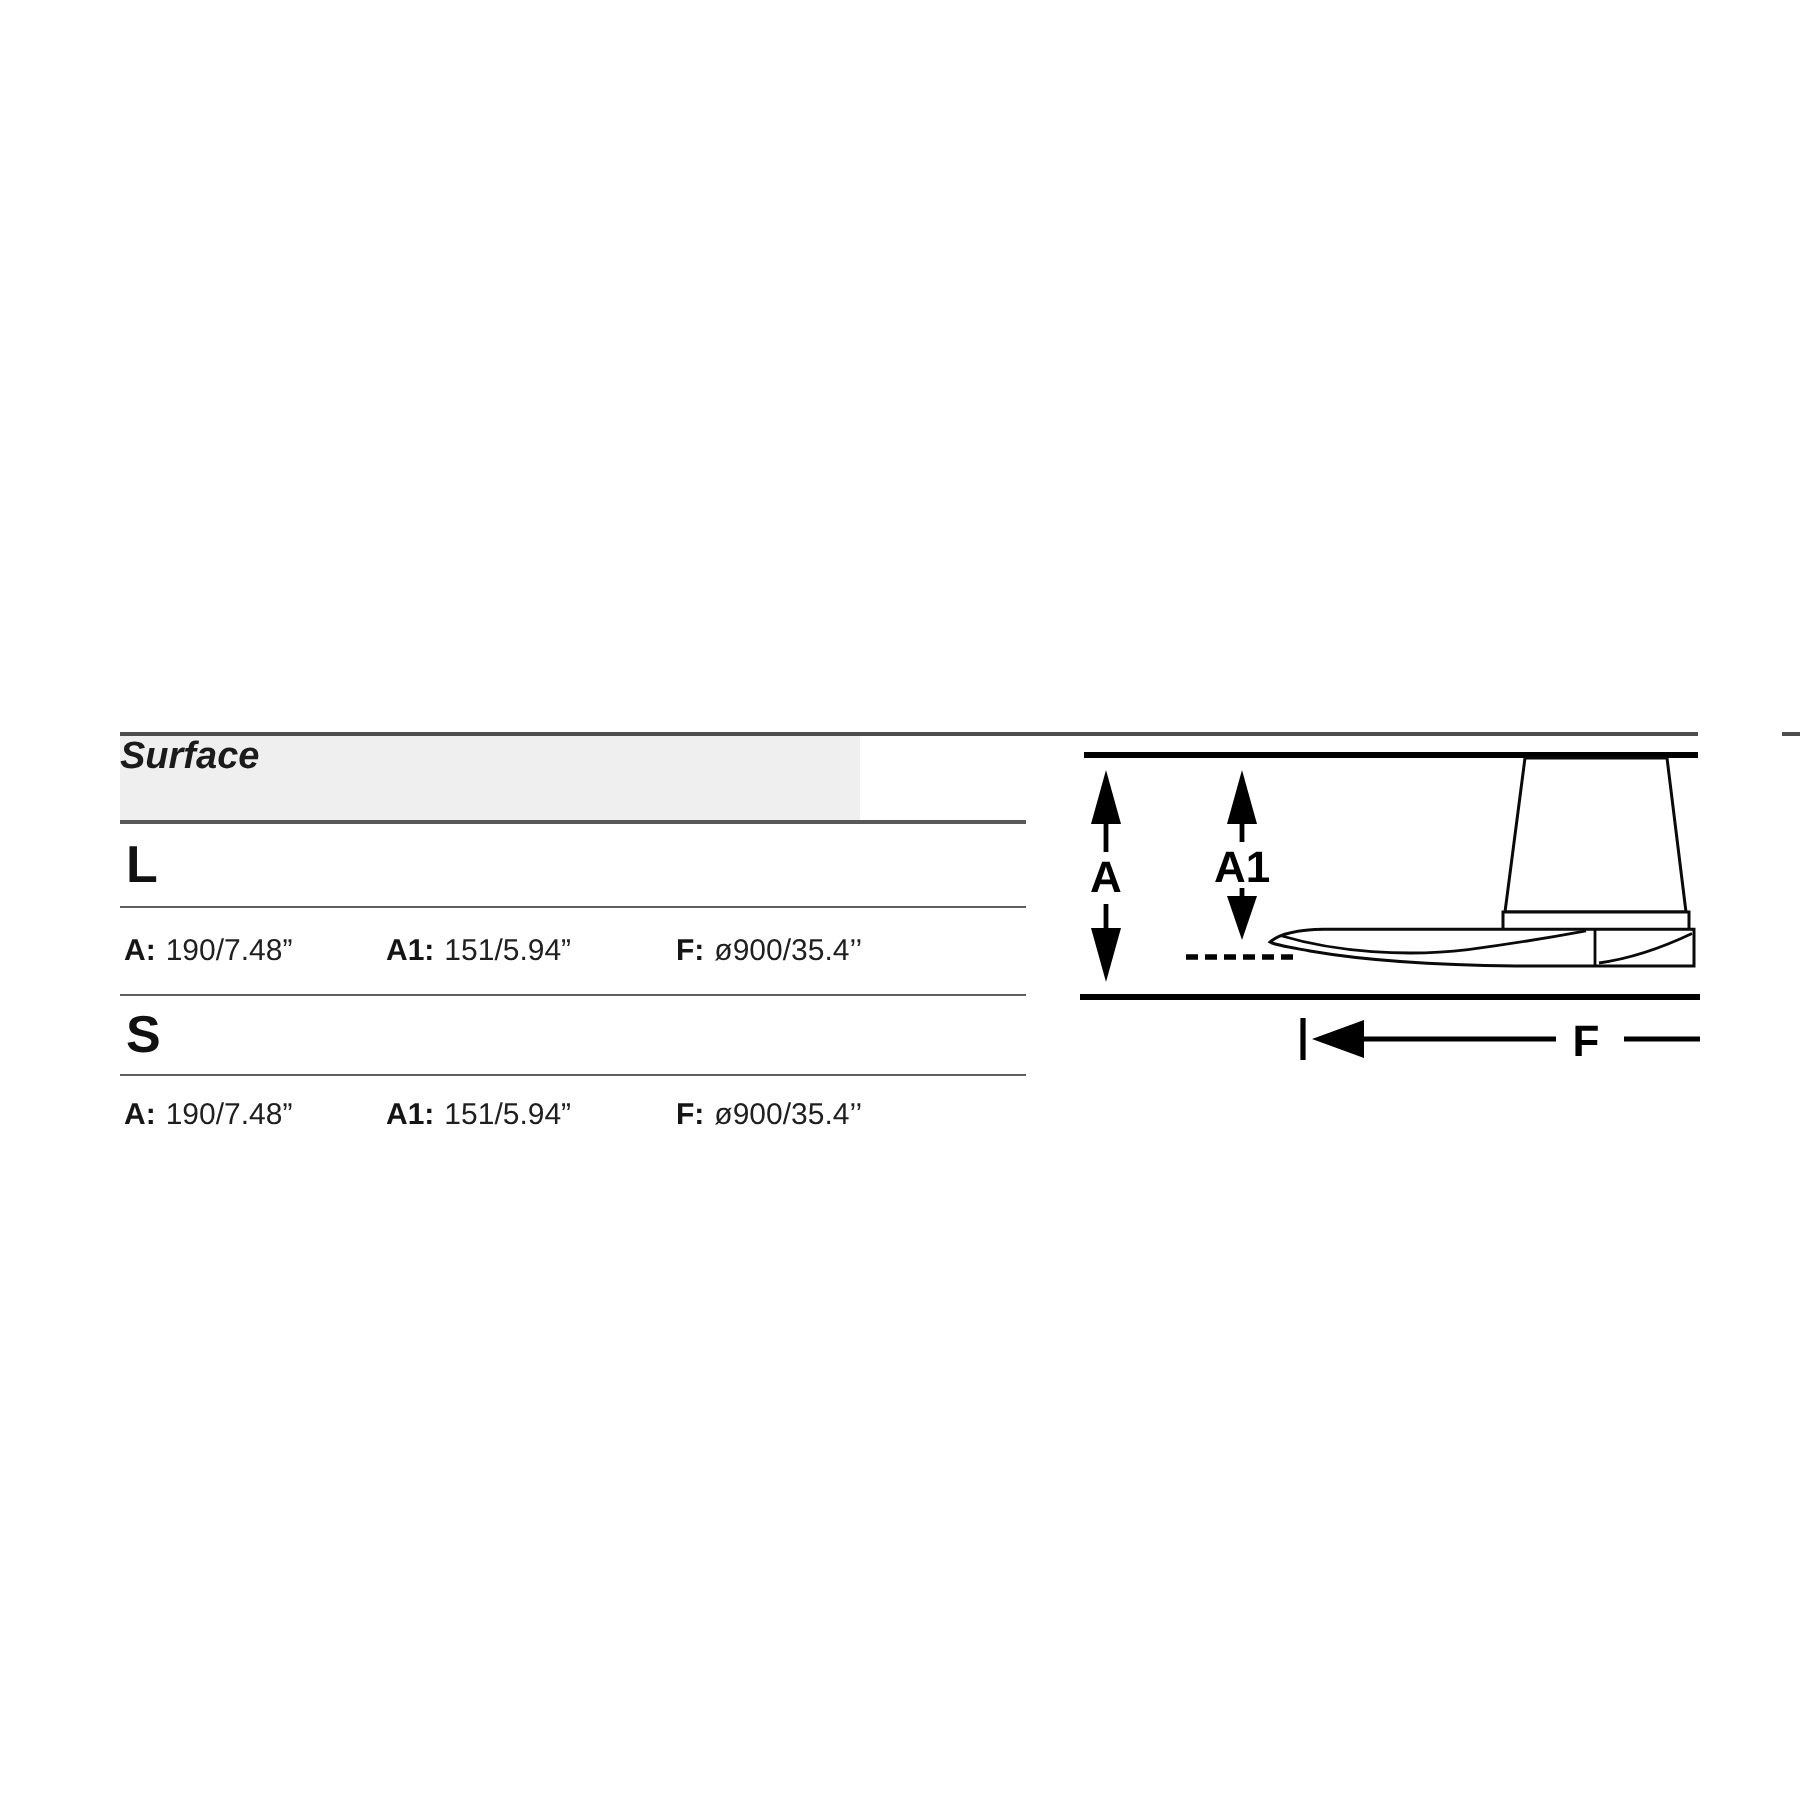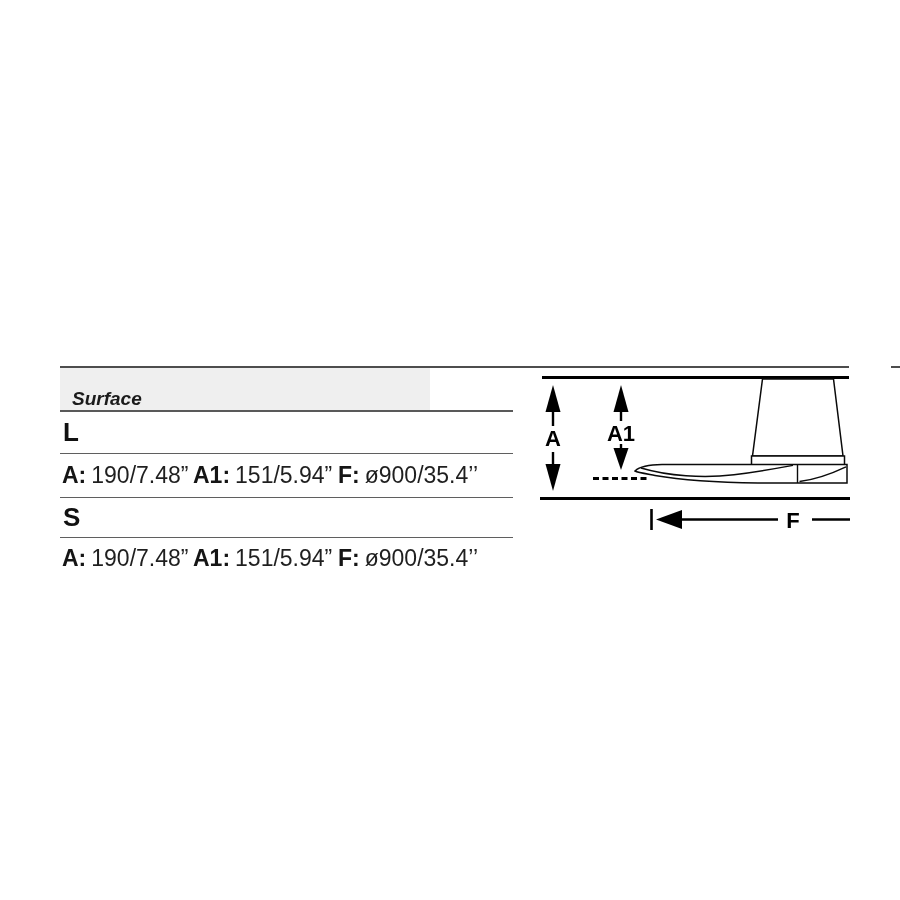--- a/index.html
+++ b/index.html
@@ -22,23 +22,22 @@
     letter-spacing: 0.2px;
     color: #161616;
   }
 
   .rule { background: #555555; }
 
   .surface-row {
     left: 60px; top: 368px;
     width: 370px; height: 42px;
     background: #efefef;
-    display: flex; align-items: flex-end;
+    display: flex; align-items: flex-start;
     box-sizing: border-box;
-    padding-left: 12px;
   }
   .surface-label {
     font-size: 19px;
     font-weight: bold;
     font-style: italic;
     color: #1b1b1b;
   }
 
   .size-row {
     left: 60px; width: 453px;
@@ -48,21 +47,21 @@
   }
   .size-label {
     font-size: 26px;
     font-weight: bold;
     color: #111111;
   }
 
   .meas-row {
     left: 60px; width: 453px;
   }
-  .meas-item { position: absolute; top: 0; white-space: nowrap; font-size: 23px; }
+  .meas-item { position: absolute; top: 0; white-space: nowrap; font-size: 15px; }
   .meas-key { font-weight: bold; color: #151515; }
   .meas-val { font-weight: normal; color: #1f1f1f; margin-left: 5px; }
 
   svg text {
     font-family: "Liberation Sans", sans-serif;
     font-weight: bold;
     fill: #000000;
   }
 </style>
 </head>

